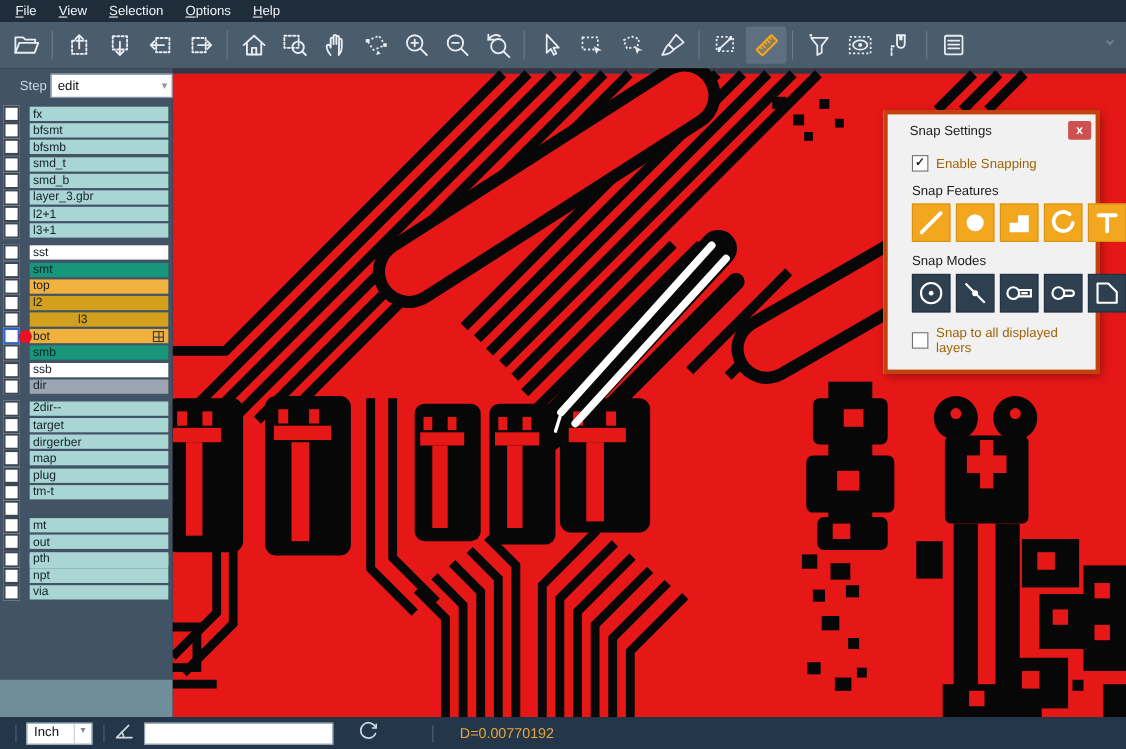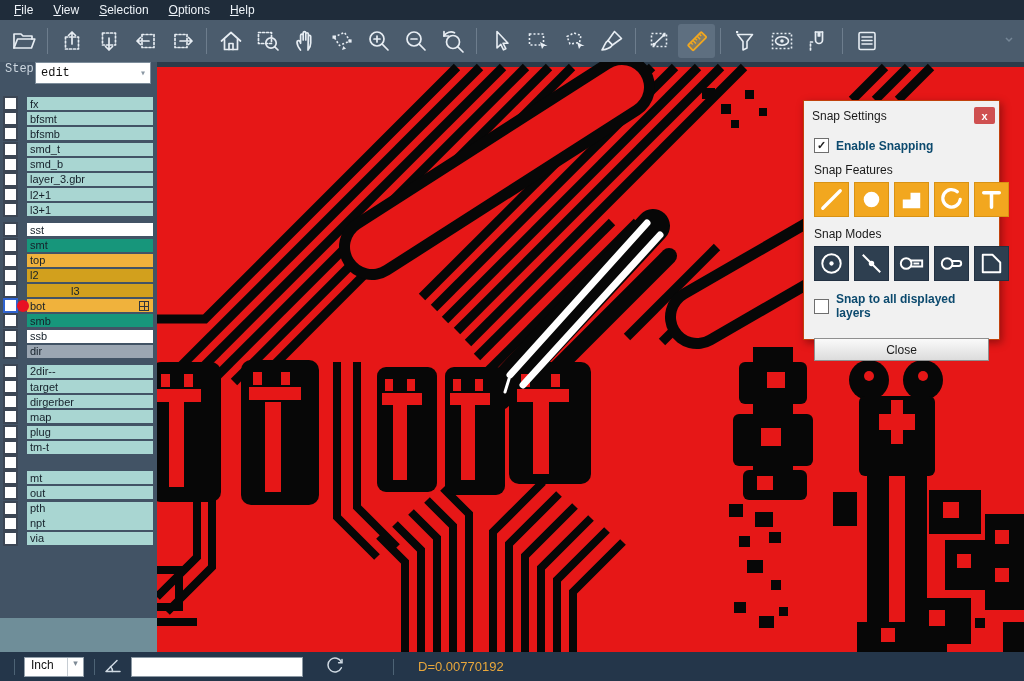--- a/index.html
+++ b/index.html
@@ -14,21 +14,21 @@
   .toolbar{position:absolute;left:0;top:20px;width:1024px;height:42px;background:#4b5c6d;
            display:flex;align-items:center;padding:0 5px;box-sizing:border-box;}
   .tbtn{width:37px;height:34px;display:flex;align-items:center;justify-content:center;border-radius:3px;}
   .tbtn.active{background:#5e6f80;}
   .tsep{width:1px;height:26px;background:#6d7d8d;margin:0 5px;flex:none;}
   .tbtn svg{display:block;}
   .toolbar .overflow{margin-left:auto;margin-right:4px;opacity:.5;}
   
   .sidebar{position:absolute;left:0;top:62px;width:157px;height:590px;background:#42536
 5;background:#425365;overflow:hidden;}
-  .step-row{height:32px;display:flex;align-items:flex-start;padding-left:5px;font-family:Liberation Mono, monospace;}
+  .step-row{height:32px;display:flex;align-items:center;padding-left:18px;}
   .step-label{color:#cdd7e0;font-size:12px;width:30px;}
   .step-select{width:116px;height:22px;background:#fff;border:1px solid #7c8c9a;display:flex;
                align-items:center;font-size:12px;color:#111;padding-left:5px;box-sizing:border-box;}
   .step-select .sel-text{flex:1;}
   .step-select .chev{color:#8b98a4;font-size:10px;padding-right:4px;}
   .layer-list{padding-top:3px;}
   .layer-group{margin-bottom:7px;}
   .layer-row{position:relative;height:13px;margin:0 0 2.2px 0;display:flex;align-items:center;}
   .layer-row .cb{width:11px;height:11px;background:#fff;border:2px solid #3c4654;margin-left:3px;flex:none;}
   .layer-row.active .cb{border-color:#2f63d0;}
@@ -41,32 +41,32 @@
                 linear-gradient(#30363c,#30363c) 0 50%/100% 1px no-repeat;}
   .xy-panel{position:absolute;left:0;top:556px;width:157px;height:96px;background:#6f8e99;}
   
   .pcb-wrap{position:absolute;left:157px;top:62px;width:867px;height:590px;}
   .f-red{fill:var(--canvas-red);} .f-blk{fill:var(--canvas-black);}
   .s-blk{stroke:var(--canvas-black);fill:none;}
   .s-red{stroke:var(--canvas-red);fill:none;}
   .s-wht{stroke:var(--highlight-white);fill:none;stroke-linecap:round;}
   
   .dialog{position:absolute;left:803px;top:100px;width:197px;height:240px;background:#f1f1f1;
-          border:1px solid #c2410c;box-shadow:2px 3px 8px rgba(0,0,0,.35);box-sizing:border-box;}
+          border:4px solid #c2410c;box-shadow:2px 3px 8px rgba(0,0,0,.35);box-sizing:border-box;padding-left:12px;}
   .dlg-title{height:25px;display:flex;align-items:center;padding:2px 4px 0 8px;}
   .dlg-title-text{flex:1;font-size:12px;color:#1a1a1a;}
   .dlg-x{width:21px;height:17px;background:#cf5050;color:#fff;font-size:11px;font-weight:bold;
          display:flex;align-items:center;justify-content:center;border-radius:2px;cursor:default;}
   .dlg-body{padding:6px 10px 8px 10px;}
   .chk-row{display:flex;align-items:center;margin:4px 0 10px 0;}
   .chk-row.second{margin:11px 0 9px 0;}
   .chk{width:13px;height:13px;background:#fff;border:1px solid #6e6e6e;margin-right:7px;flex:none;
        font-size:11px;line-height:13px;text-align:center;color:#222;font-weight:bold;}
   .chk.checked::after{content:"\2713";}
-  .chk-label{font-size:12px;color:#0c4a6e;font-weight:bold;}
+  .chk-label{font-size:12px;color:#a16207;}
   .sec-label{font-size:12px;color:#1a1a1a;margin:2px 0 5px 0;}
   .btn-row{display:flex;gap:5px;}
   .fbtn{width:33px;height:33px;background:var(--accent-orange);border:1px solid #d89214;
         display:flex;align-items:center;justify-content:center;}
   .mbtn{width:33px;height:33px;background:#2e3f50;border:1px solid #223142;
         display:flex;align-items:center;justify-content:center;}
   .close-btn{margin-top:9px;width:100%;height:23px;background:linear-gradient(#fafafa,#dcdcdc);
         border:1px solid #8f8f8f;font-size:12px;color:#1a1a1a;font-family:"Liberation Sans",sans-serif;}
   
   .bottombar{position:absolute;left:0;top:652px;width:1024px;height:29px;background:#24364a;
@@ -607,21 +607,20 @@
         <div class="mbtn">
           <svg width="33" height="33" viewBox="0 0 34 34">
               <path d="M8 26V8h10l8 8v10Z" stroke="#fff" stroke-width="2" fill="none" stroke-linejoin="round"></path>
             </svg>
         </div>
       </div>
       <div class="chk-row second">
         <span class="chk" id="snap-all-chk"></span>
         <span class="chk-label">Snap to all displayed layers</span>
       </div>
-      <button class="close-btn">Close</button>
     </div>
   </div>
 
   <div class="bottombar">
     <div class="bsep" style="margin-left:14px"></div>
     <div class="unit-select" style="margin-left:9px">
       <span class="sel-text">Inch</span>
       <span class="chev">▾</span>
     </div>
     <div class="bsep" style="margin-left:10px"></div>

